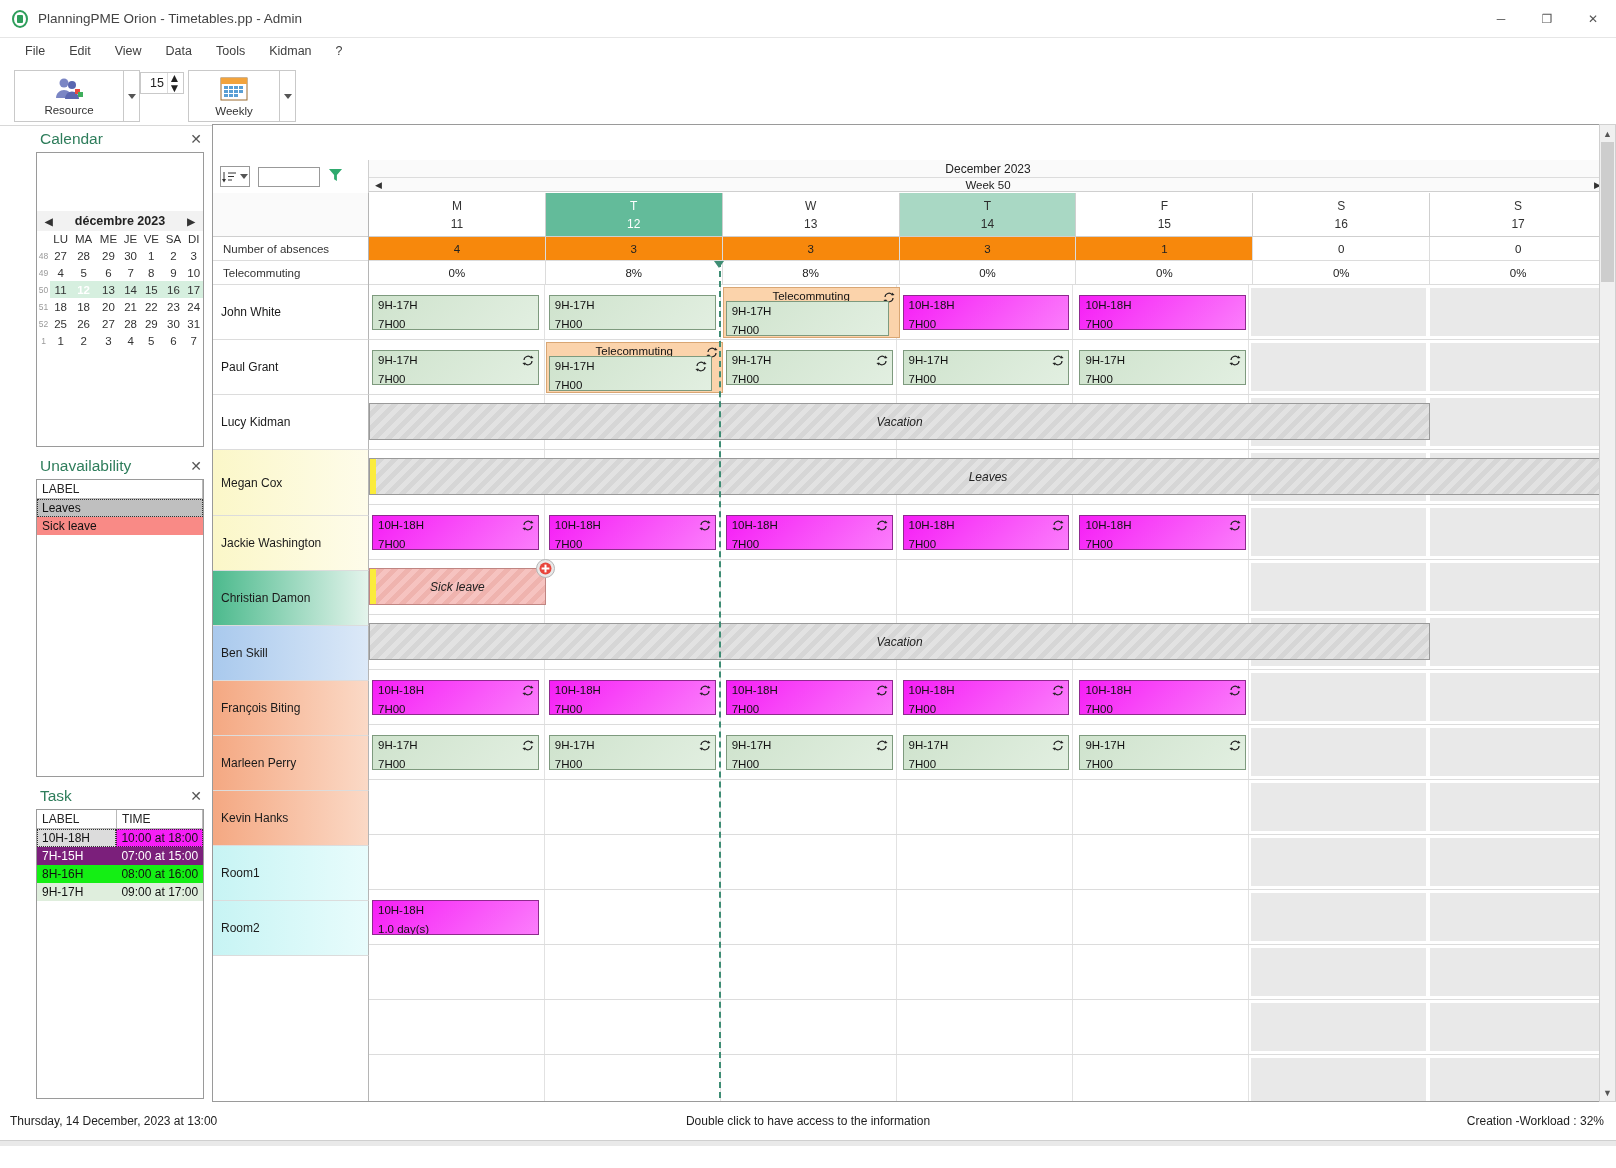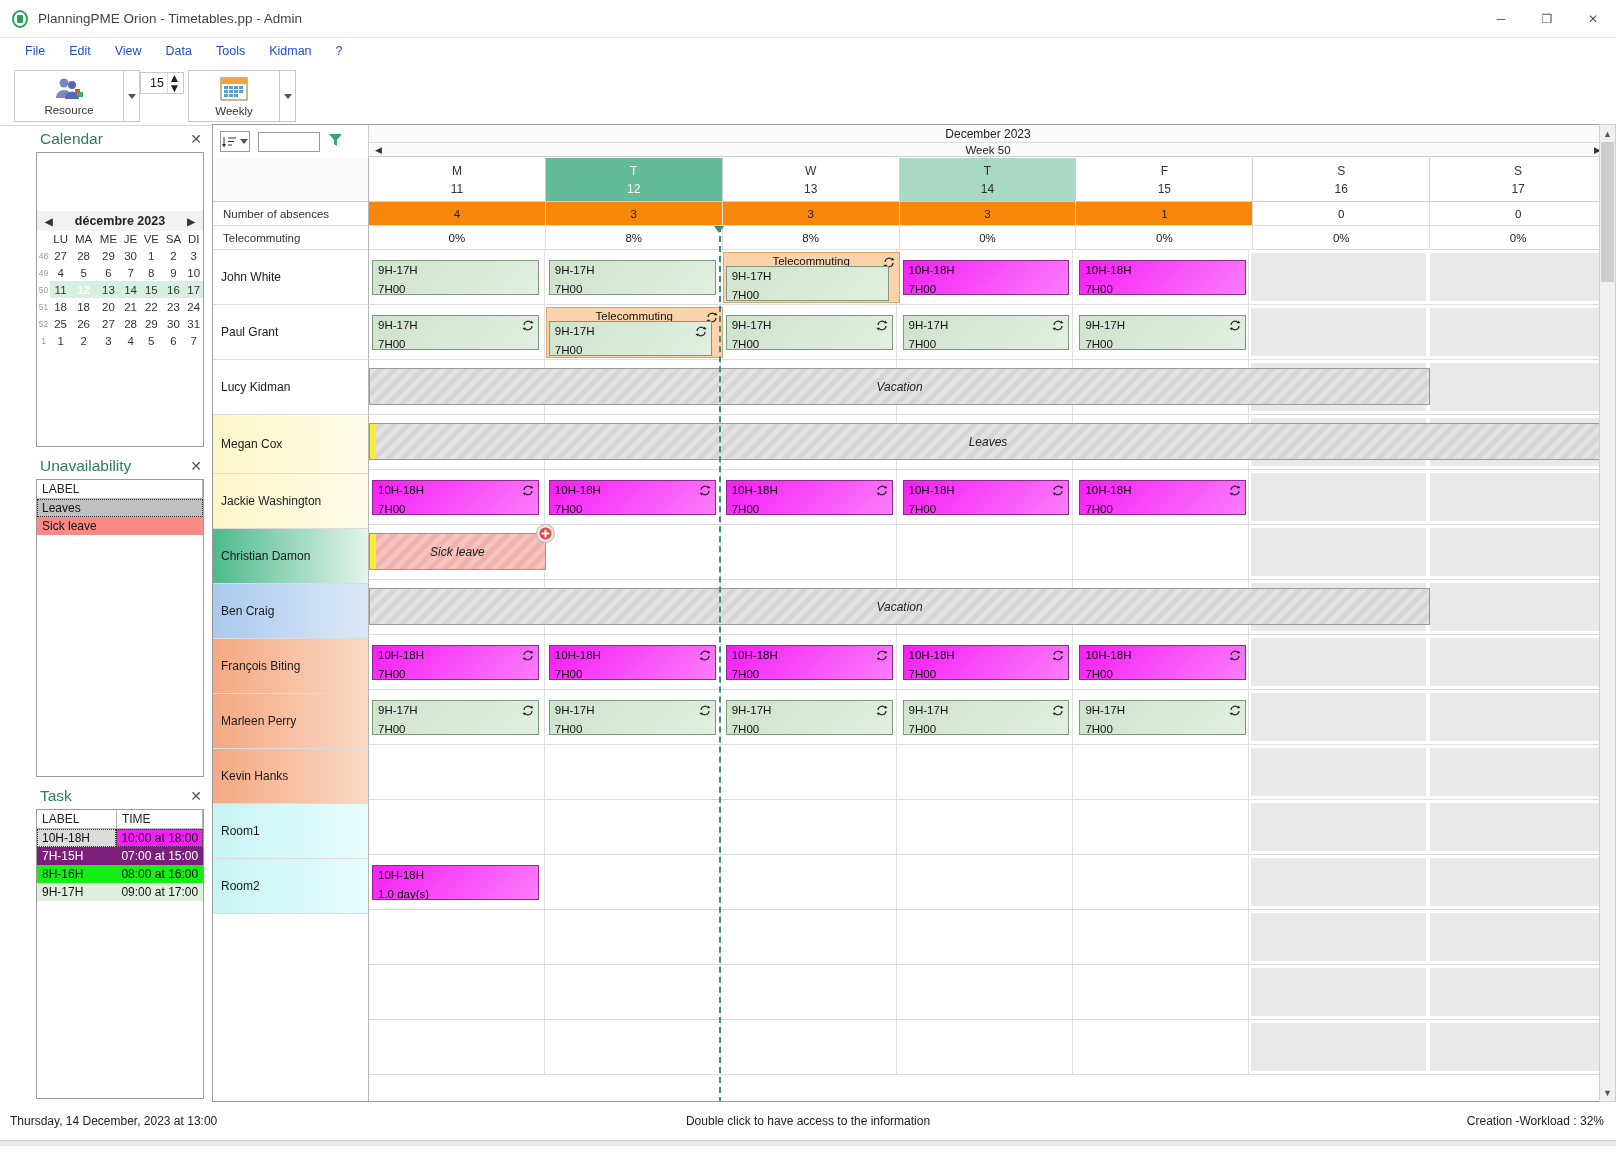--- a/index.html
+++ b/index.html
@@ -15,21 +15,21 @@
   .titlebar{ height:38px; display:flex; align-items:center; background:#fff; border-bottom:1px solid #e6e6e6; }
   .app-icon{ width:20px; height:20px; margin:0 8px 0 10px; border-radius:3px;
              background:#fff; display:flex; align-items:center; justify-content:center; }
   .app-icon svg{ display:block; }
   .title-text{ font-size:13.5px; color:#444; }
   .win-btns{ margin-left:auto; display:flex; height:38px; }
   .win-btn{ width:46px; height:38px; display:flex; align-items:center; justify-content:center; color:#555; }
 
   
   .menubar{ height:26px; display:flex; align-items:center; padding-left:14px; gap:2px; background:#fff; }
-  .menu-item{ padding:3px 11px; font-size:12.5px; color:#1d4ed8; border-radius:2px; }
+  .menu-item{ padding:3px 11px; font-size:12.5px; color:#404040; border-radius:2px; }
 
   
   .toolbar{ height:62px; background:#fff; border-bottom:1px solid #d8d8d8; position:relative; }
   .tb{ position:absolute; }
   .big-btn{ border:1px solid #c9c9c9; background:#fff; display:flex; flex-direction:column;
             align-items:center; justify-content:center; }
   .big-btn .cap{ font-size:11.5px; color:#333; margin-top:2px; }
   .caret{ width:0;height:0;border-left:4px solid transparent;border-right:4px solid transparent;
           border-top:5px solid #555; }
   .spin{ border:1px solid #c9c9c9; background:#fff; display:flex; align-items:center; }
@@ -70,21 +70,21 @@
   
   table.lst{ border-collapse:collapse; width:100%; font-size:12px; table-layout:fixed; }
   table.lst th{ font-weight:normal; text-align:left; padding:2px 5px; border-right:1px solid #b9b9b9;
                 border-bottom:1px solid #b9b9b9; background:#fff; color:#222; }
   table.lst td{ padding:2px 5px; color:#111; white-space:nowrap; overflow:hidden; }
   .row-sel td{ outline:1px dotted #333; outline-offset:-1px; }
 
   
   .planner{ position:absolute; left:212px; top:124px; width:1396px; height:978px;
             border:1px solid #9a9a9a; background:#fff; overflow:hidden; }
-  .p-topbar{ height:33px; display:flex; }
+  .p-topbar{ height:33px; display:flex;margin-top:35px; }
   .p-topleft{ width:156px; display:flex; align-items:center; gap:8px; padding-left:7px;
               border-right:1px solid #cfcfcf; }
   .sortbtn{ width:30px; height:21px; border:1px solid #999; background:#fff;
             display:flex; align-items:center; justify-content:center; gap:2px; }
   .srchbox{ width:62px; height:20px; border:1px solid #999; background:#fff; }
   .p-topright{ flex:1; }
   .bandA{ height:18px; border-bottom:1px solid #dcdcdc; background:#fafafa;
           display:flex; align-items:center; justify-content:center; font-size:12px; }
   .bandB{ height:14px; background:#fafafa; position:relative; border-bottom:1px solid #cfcfcf;
           display:flex; align-items:center; justify-content:center; font-size:11.5px; }
@@ -578,24 +578,24 @@
   </div>
 
   <div class="grid">
     <div class="namecol" id="namecol">
         <div style="height: 44px; border-bottom: 1px solid rgb(207, 207, 207); background: rgb(250, 250, 250);"></div>
         <div class="namecell-stat">Number of absences</div>
         <div class="namecell-stat">Telecommuting</div>
         <div class="res-name" style="height: 55px; background: rgb(255, 255, 255);">John White</div>
         <div class="res-name" style="height: 55px; background: rgb(255, 255, 255);">Paul Grant</div>
         <div class="res-name" style="height: 55px; background: rgb(255, 255, 255);">Lucy Kidman</div>
-        <div class="res-name" style="height: 59px; background: linear-gradient(90deg, rgb(251, 247, 200), rgb(254, 252, 234));">Megan Cox</div>
+        <div class="res-name" style="height: 66px; background: linear-gradient(90deg, rgb(251, 247, 200), rgb(254, 252, 234));">Megan Cox</div>
         <div class="res-name" style="height: 55px; background: linear-gradient(90deg, rgb(251, 247, 200), rgb(254, 252, 234));">Jackie Washington</div>
         <div class="res-name" style="height: 55px; background: linear-gradient(90deg, rgb(76, 186, 141), rgb(228, 244, 236));">Christian Damon</div>
-        <div class="res-name" style="height: 55px; background: linear-gradient(90deg, rgb(169, 201, 237), rgb(220, 233, 248));">Ben Craig</div>
+        <div class="res-name" style="height: 55px; background: linear-gradient(90deg, rgb(169, 201, 237), rgb(220, 233, 248));">Ben Skill</div>
         <div class="res-name" style="height: 55px; background: linear-gradient(90deg, rgb(244, 168, 130), rgb(251, 217, 198));">François Biting</div>
         <div class="res-name" style="height: 55px; background: linear-gradient(90deg, rgb(244, 168, 130), rgb(251, 217, 198));">Marleen Perry</div>
         <div class="res-name" style="height: 55px; background: linear-gradient(90deg, rgb(244, 168, 130), rgb(251, 217, 198));">Kevin Hanks</div>
         <div class="res-name" style="height: 55px; background: linear-gradient(90deg, rgb(199, 244, 244), rgb(232, 252, 252));">Room1</div>
         <div class="res-name" style="height: 55px; background: linear-gradient(90deg, rgb(199, 244, 244), rgb(232, 252, 252));">Room2</div>
       </div>
     <div class="daysarea" id="daysarea">
         <div class="dayhdr">
           <div class="dc">
             <div>M</div>

